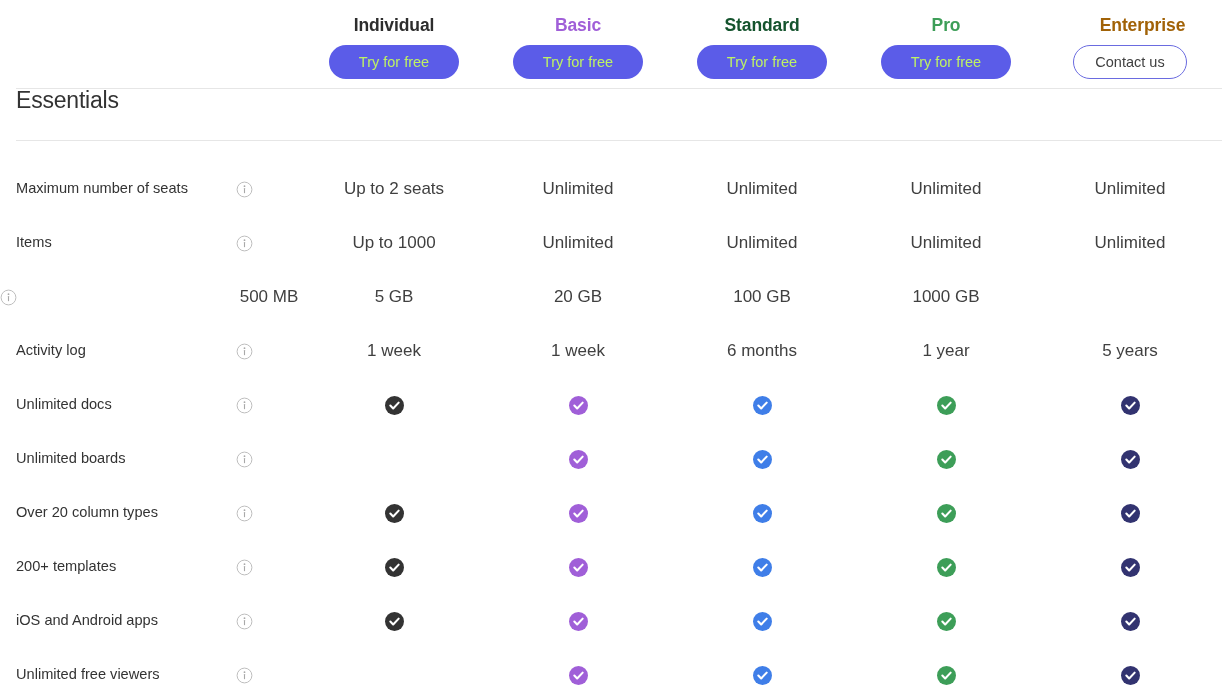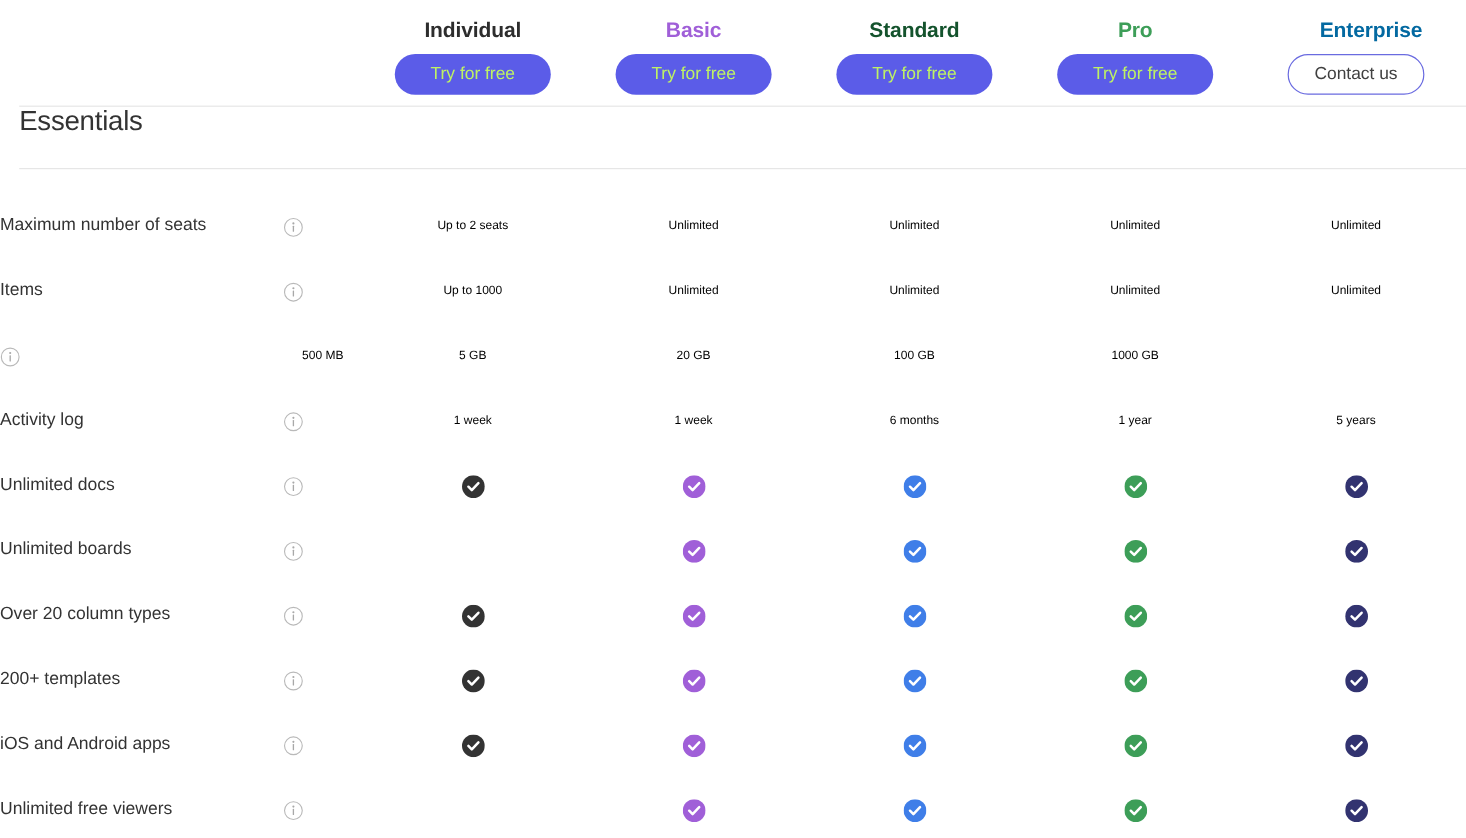--- a/index.html
+++ b/index.html
@@ -47,21 +47,21 @@
     font-weight: bold;
     letter-spacing: -0.1px;
     line-height: 1;
     white-space: nowrap;
   }
 
   .tier-name.c-individual { color: #2d2d2d; }
   .tier-name.c-basic      { color: #a05fd8; }
   .tier-name.c-standard   { color: #14532d; }
   .tier-name.c-pro        { color: #3d9e58; }
-  .tier-name.c-enterprise { color: #0369a1; margin-left: 25px; }
+  .tier-name.c-enterprise { color: #a16207; margin-left: 25px; }
 
   .cta {
     display: inline-flex;
     align-items: center;
     justify-content: center;
     width: 130px;
     height: 34px;
     border-radius: 17px;
     font-size: 14.5px;
     font-family: "Liberation Sans", sans-serif;
@@ -113,41 +113,42 @@
     padding-top: 21px;
   }
 
   .feature-row {
     height: 54px;
   }
 
   .feature-label {
     font-size: 14.6px;
     color: #333333;
+    padding-left: 16px;
     line-height: 1.2;
     white-space: nowrap;
   }
 
   .info-cell {
     display: flex;
     align-items: center;
     justify-content: flex-start;
   }
 
   .info-icon {
     display: block;
     width: 17px;
     height: 17px;
     cursor: pointer;
   }
 
   .cell {
     text-align: center;
-    font-size: 10px;
-    color: #000000;
+    font-size: 17px;
+    color: #404040;
     line-height: 1.2;
     white-space: nowrap;
     display: flex;
     align-items: center;
     justify-content: center;
   }
 
   
   .check {
     display: block;

